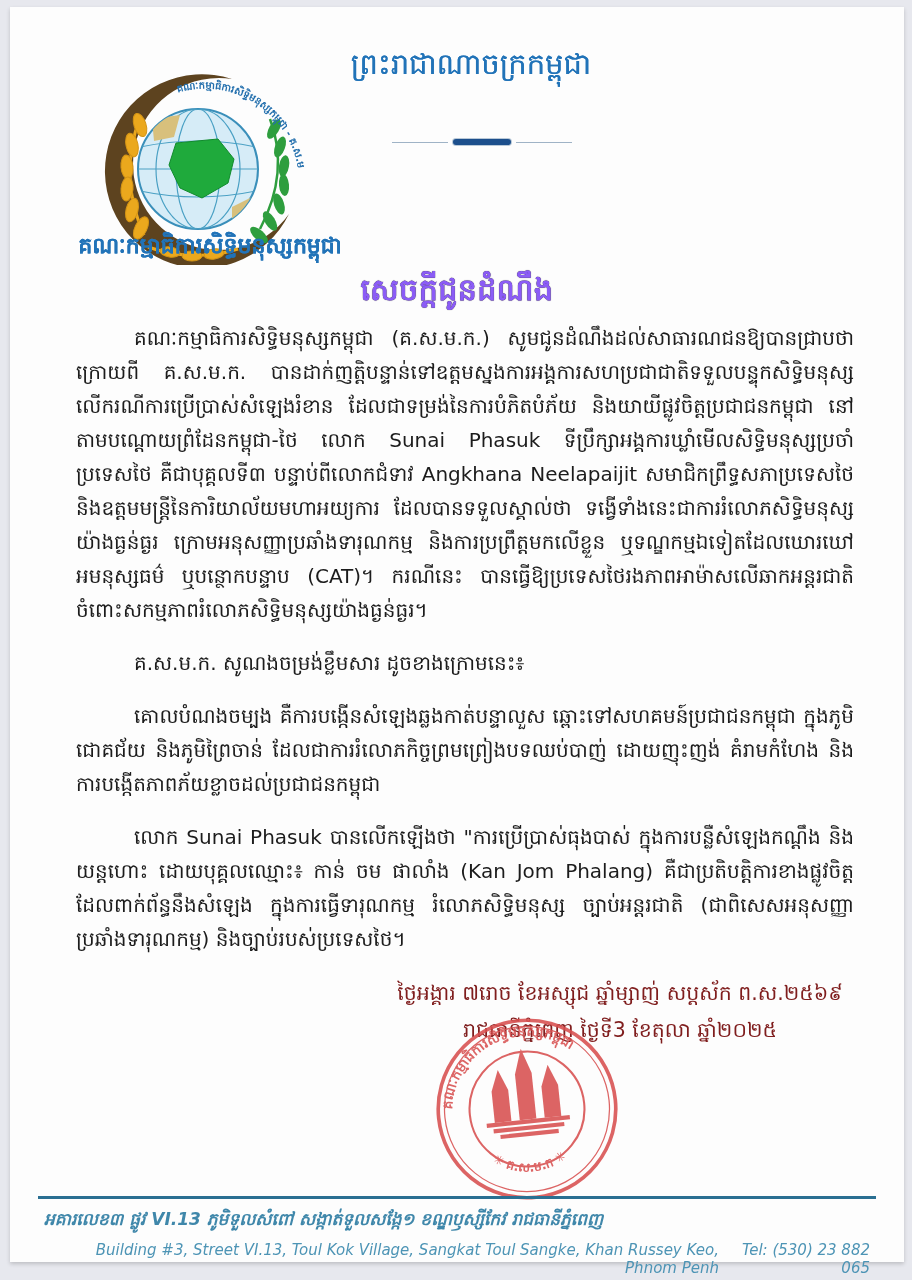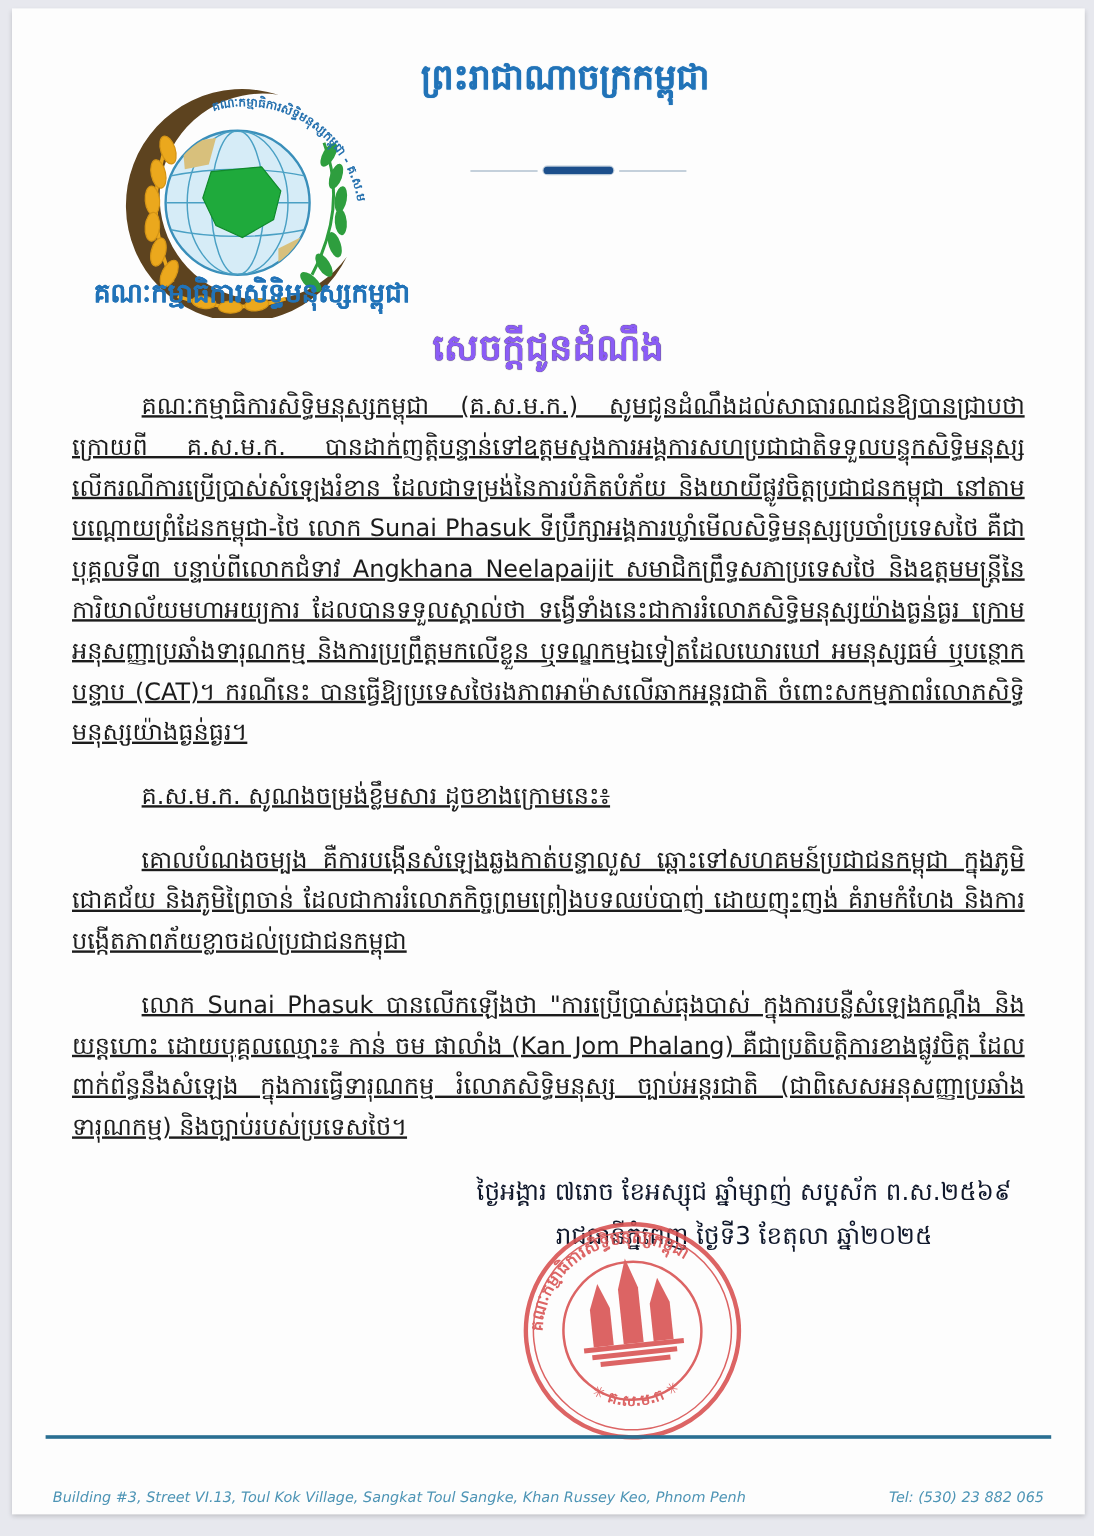--- a/index.html
+++ b/index.html
@@ -1,42 +1,42 @@
 <!DOCTYPE html>
 <html><head>
 <meta charset="utf-8">
 <style>
   html,body{margin:0;padding:0;}
   .canvas{position:relative;width:912px;height:1280px;background:#e7e8ee;overflow:hidden;
           font-family:"DejaVu Sans", sans-serif;}
   .page{position:absolute;left:10px;top:7px;width:894px;height:1255px;background:#fdfdfd;
         box-shadow:0 2px 4px rgba(0,0,0,.18);}
   .motto{position:absolute;top:36px;left:0;width:100%;padding-left:28px;box-sizing:border-box;
-         text-align:center;color:#2173b8;font-weight:bold;font-size:29px;line-height:43px;
+         text-align:center;color:#2173b8;font-weight:normal;font-size:29px;line-height:43px;
          text-shadow:0 0 .6px #2173b8;}
   .divider{position:absolute;top:132px;left:382px;width:180px;display:flex;align-items:center;gap:5px;}
   .divider .dash{flex:1;height:1px;background:#9fb3c6;}
   .divider .knot{width:58px;height:6px;background:#1c4f8c;border-radius:3px;box-shadow:0 0 0 1px #b9c9d8;}
   .logo{position:absolute;left:72px;top:50px;width:236px;height:208px;}
   .committee{position:absolute;top:224px;left:52px;width:296px;text-align:center;color:#2173b8;
              font-weight:bold;font-size:22px;line-height:30px;text-shadow:0 0 .5px #2173b8;}
   .title{position:absolute;top:264px;left:0;width:100%;text-align:center;color:#8b5cf6;
          font-weight:800;font-size:30px;letter-spacing:.5px;text-shadow:0 0 .7px #111;}
   .bodytext{position:absolute;left:50px;top:314px;width:794px;height:648px;overflow:hidden;
             color:#1c1c1c;font-size:20px;line-height:34px;text-align:justify;}
-  .bodytext p{margin:0 0 0 0;text-indent:58px;text-decoration:underline;}
+  .bodytext p{margin:0 0 0 16px;text-indent:58px;}
   .bodytext p + p{margin-top:19px;}
-  .dates{position:absolute;top:968px;left:360px;width:500px;text-align:center;color:#0f172a;
+  .dates{position:absolute;top:968px;left:360px;width:500px;text-align:center;color:#7f1d1d;
          font-size:20.5px;line-height:37px;}
   .stamp{position:absolute;left:423px;top:1008px;width:188px;height:188px;opacity:.88;}
   .footline{position:absolute;top:1189px;left:28px;width:838px;height:2.5px;background:#2a6f92;}
   .foot-km{position:absolute;top:1201px;left:34px;width:700px;color:#3f87aa;font-style:italic;
            font-weight:bold;font-size:17px;}
   .foot-en-row{position:absolute;top:1234px;left:34px;width:826px;display:flex;
-               justify-content:space-between;color:#4d94b5;font-style:italic;font-size:12px;text-align:right;}
+               justify-content:space-between;color:#4d94b5;font-style:italic;font-size:15px;text-align:right;}
 </style>
 </head>
 <body>
 
 <div class="canvas">
   <div class="page">
 
     <div class="motto">
       <div>ព្រះរាជាណាចក្រកម្ពុជា</div>
     </div>
@@ -141,19 +141,20 @@
         <text font-size="13" fill="#d85050" font-weight="bold">
           <textPath href="#stampTop" startOffset="4%">គណៈកម្មាធិការសិទ្ធិមនុស្សកម្ពុជា</textPath>
         </text>
         <text font-size="12" fill="#d85050" font-weight="bold">
           <textPath href="#stampBottom" startOffset="28%">✳ គ.ស.ម.ក ✳</textPath>
         </text>
       </g>
     </svg>
 
     <div class="footline"></div>
+    <div class="foot-km">អគារលេខ៣ ផ្លូវ VI.13 ភូមិទួលសំពៅ សង្កាត់ទួលសង្កែ១ ខណ្ឌឫស្សីកែវ រាជធានីភ្នំពេញ</div>
     <div class="foot-en-row">
       <span>Building #3, Street VI.13, Toul Kok Village, Sangkat Toul Sangke, Khan Russey Keo, Phnom Penh</span>
       <span>Tel: (530) 23 882 065</span>
     </div>
 
   </div>
 </div>
 
 </body></html>

